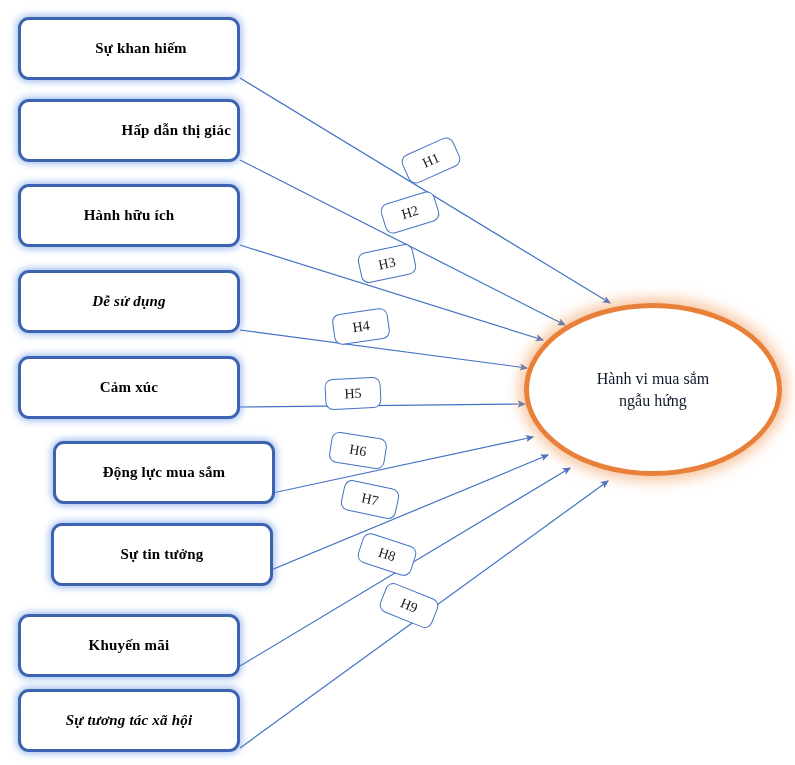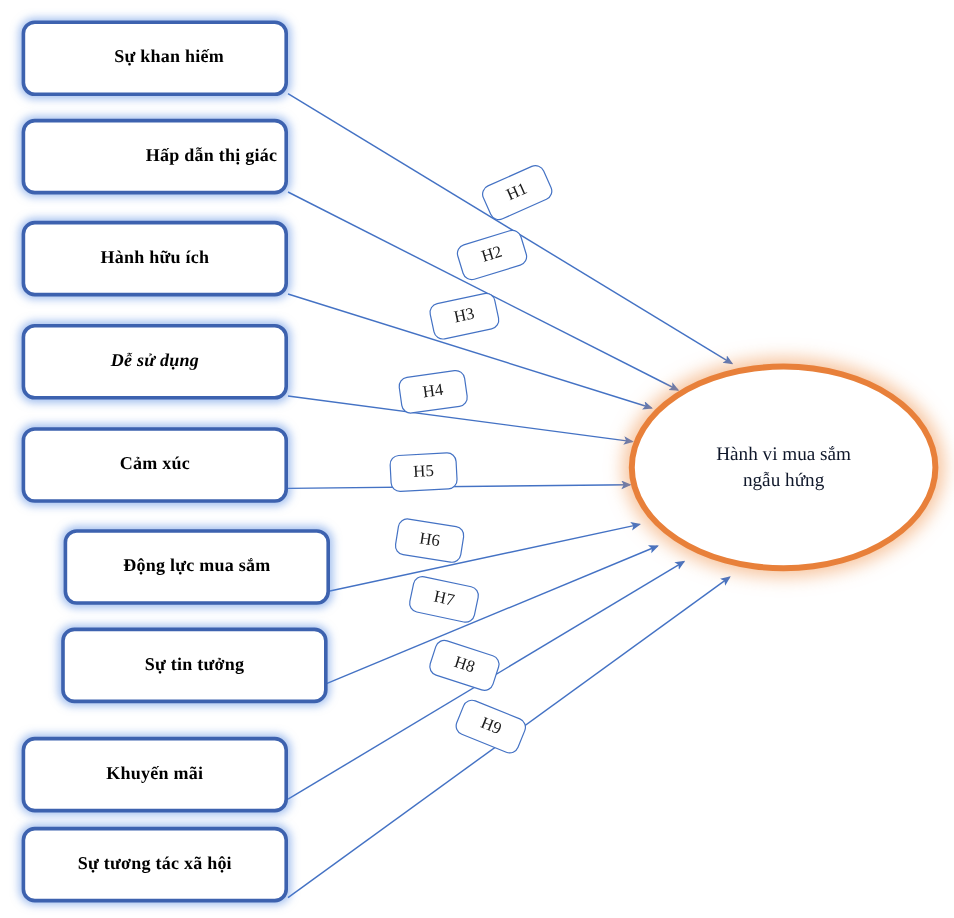--- a/index.html
+++ b/index.html
@@ -138,21 +138,21 @@
       </div>
       <div class="construct-box" style="left: 18px; top: 441px; margin-left: 35px;">
         <div class="construct-label">Động lực mua sắm</div>
       </div>
       <div class="construct-box" style="left: 18px; top: 523px; margin-left: 33px;">
         <div class="construct-label">Sự tin tưởng</div>
       </div>
       <div class="construct-box" style="left: 18px; top: 614px;">
         <div class="construct-label">Khuyến mãi</div>
       </div>
-      <div class="construct-box" style="left: 18px; top: 689px;">
+      <div class="construct-box" style="left: 18px; top: 689px; font-style: italic;">
         <div class="construct-label">Sự tương tác xã hội</div>
       </div>
     </div>
 
   <div id="hypothesis-group">
       <div class="hyp-tag" style="left: 403px; top: 145px; transform: rotate(-24deg);">
         <span class="hyp-label">H1</span>
       </div>
       <div class="hyp-tag" style="left: 382px; top: 197px; transform: rotate(-17deg);">
         <span class="hyp-label">H2</span>

